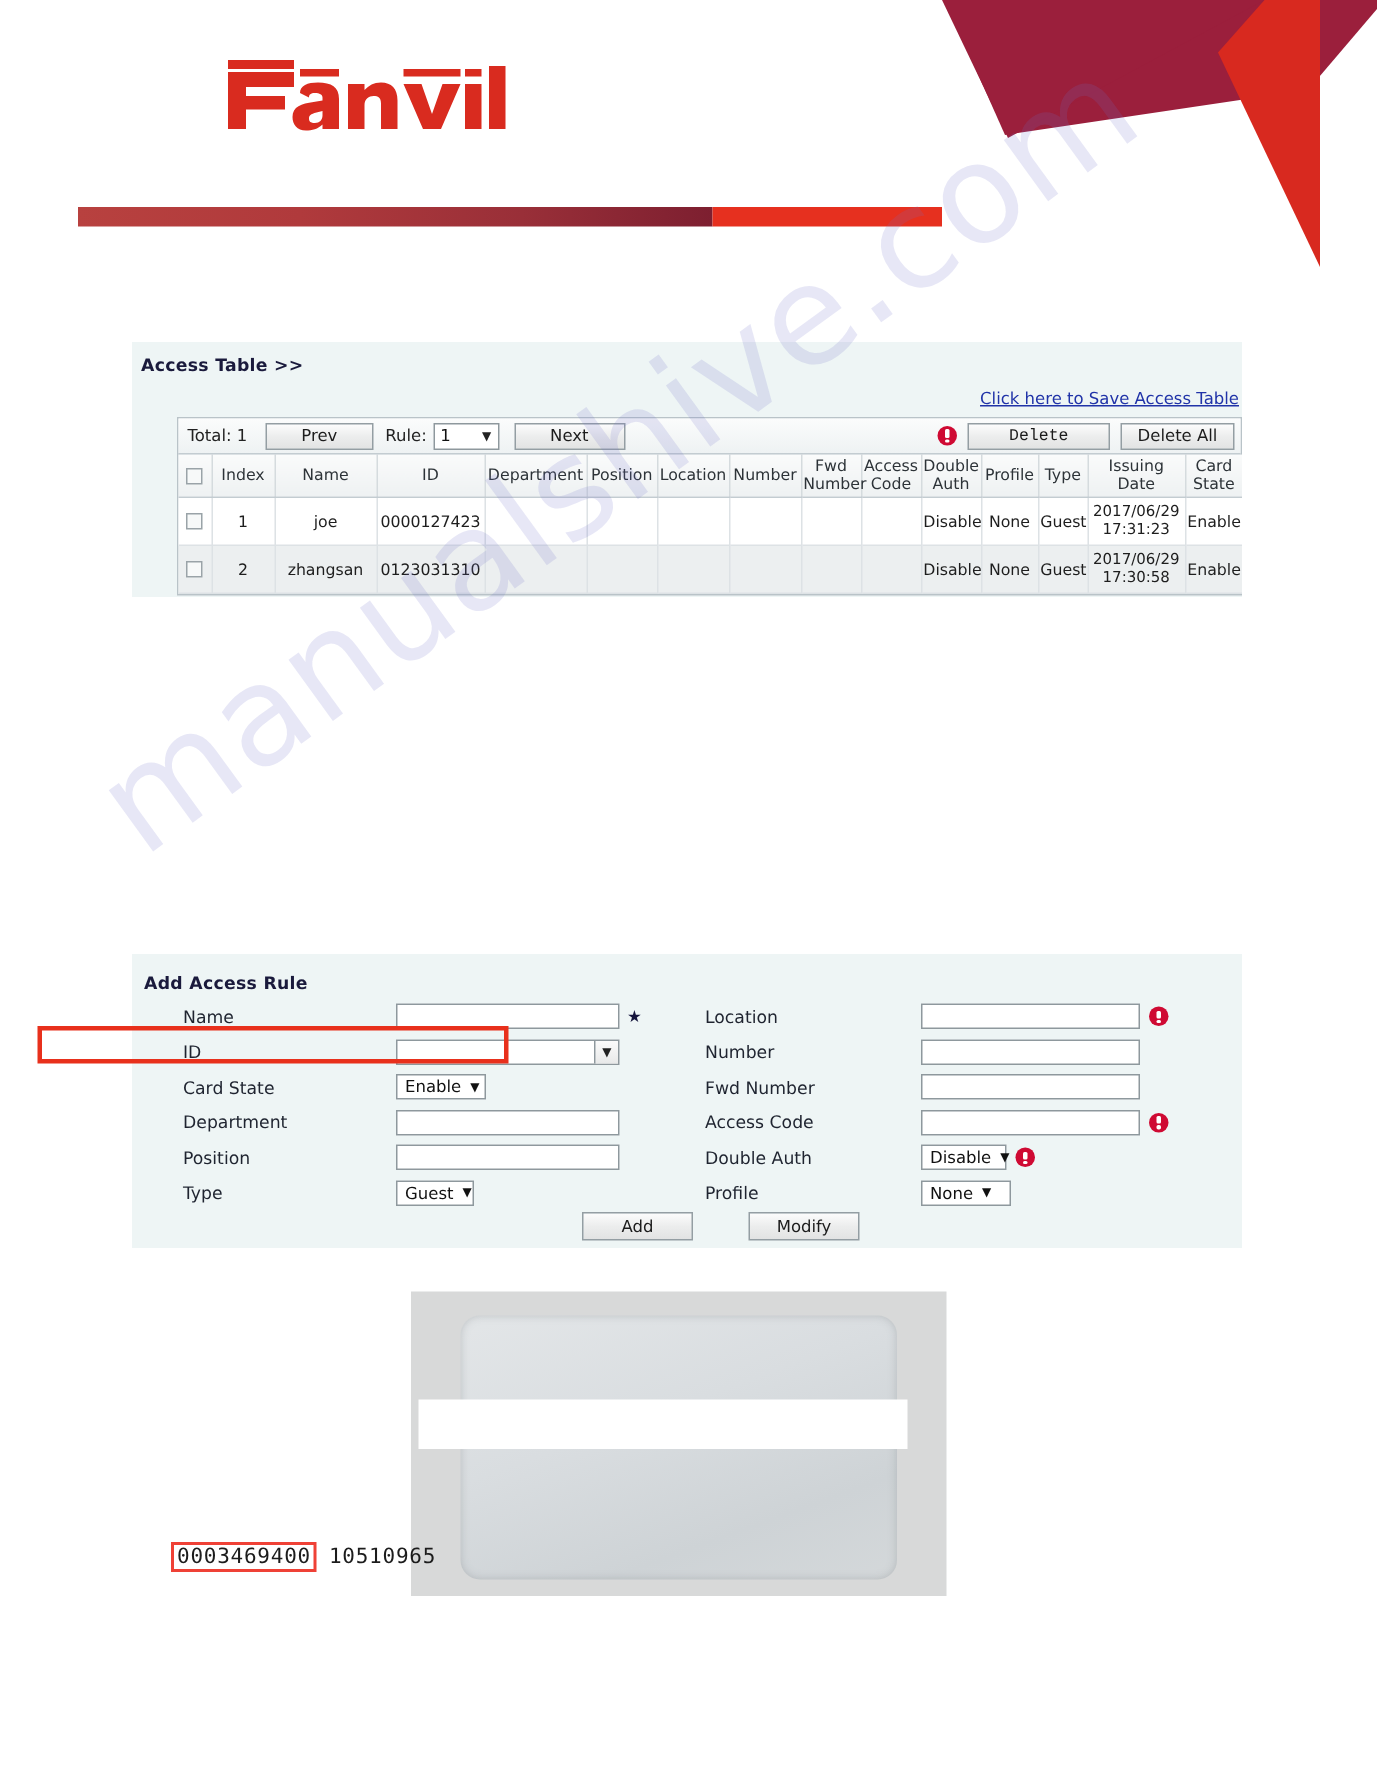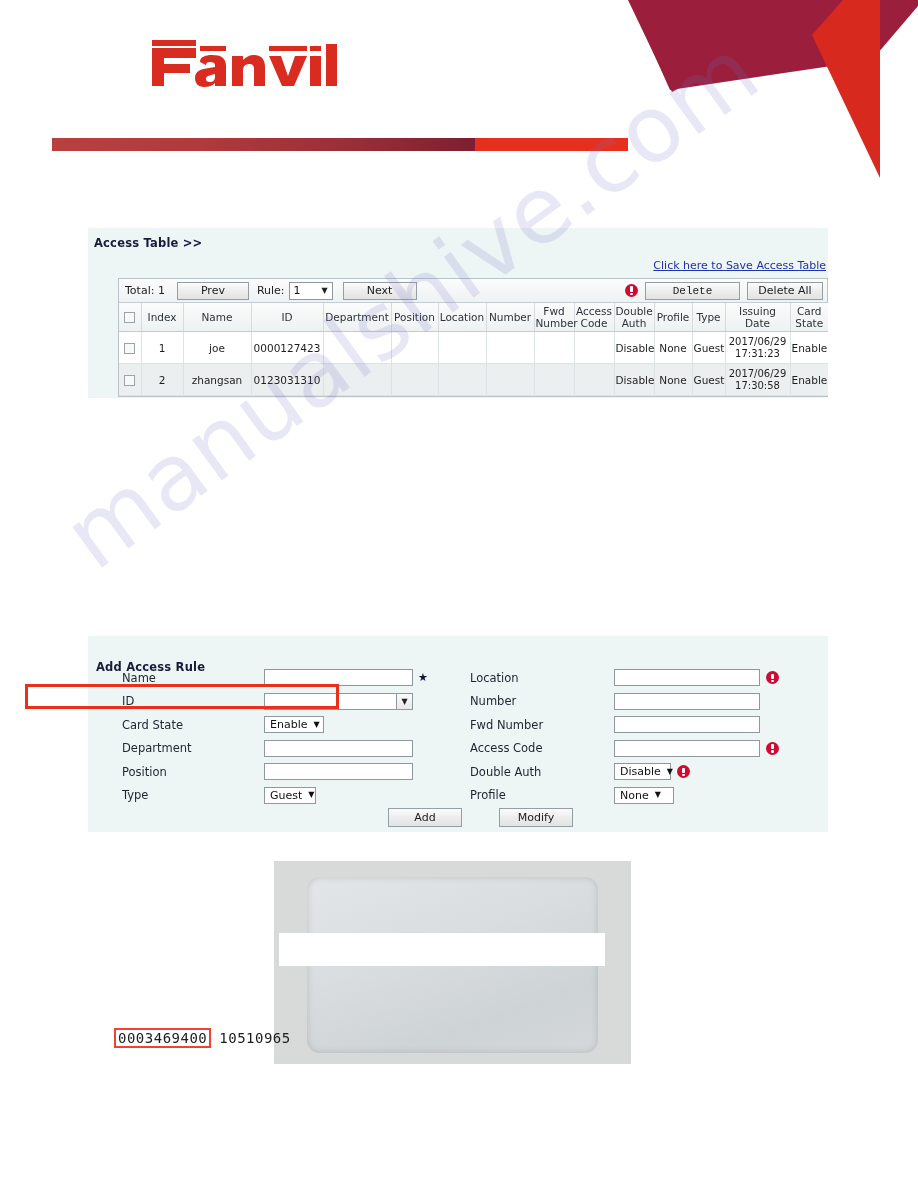--- a/index.html
+++ b/index.html
@@ -258,21 +258,21 @@
   
   #rule-panel {
     left: 88px;
     top: 636px;
     width: 740px;
     height: 196px;
   }
   #rule-title {
     position: absolute;
     left: 8px;
-    top: 24px;
+    top: 12px;
   }
   .form-col {
     position: absolute;
     top: 30px;
   }
   #col-left { left: 34px; width: 340px; }
   #col-right { left: 382px; width: 330px; }
 
   .frow {
     height: 23.5px;

